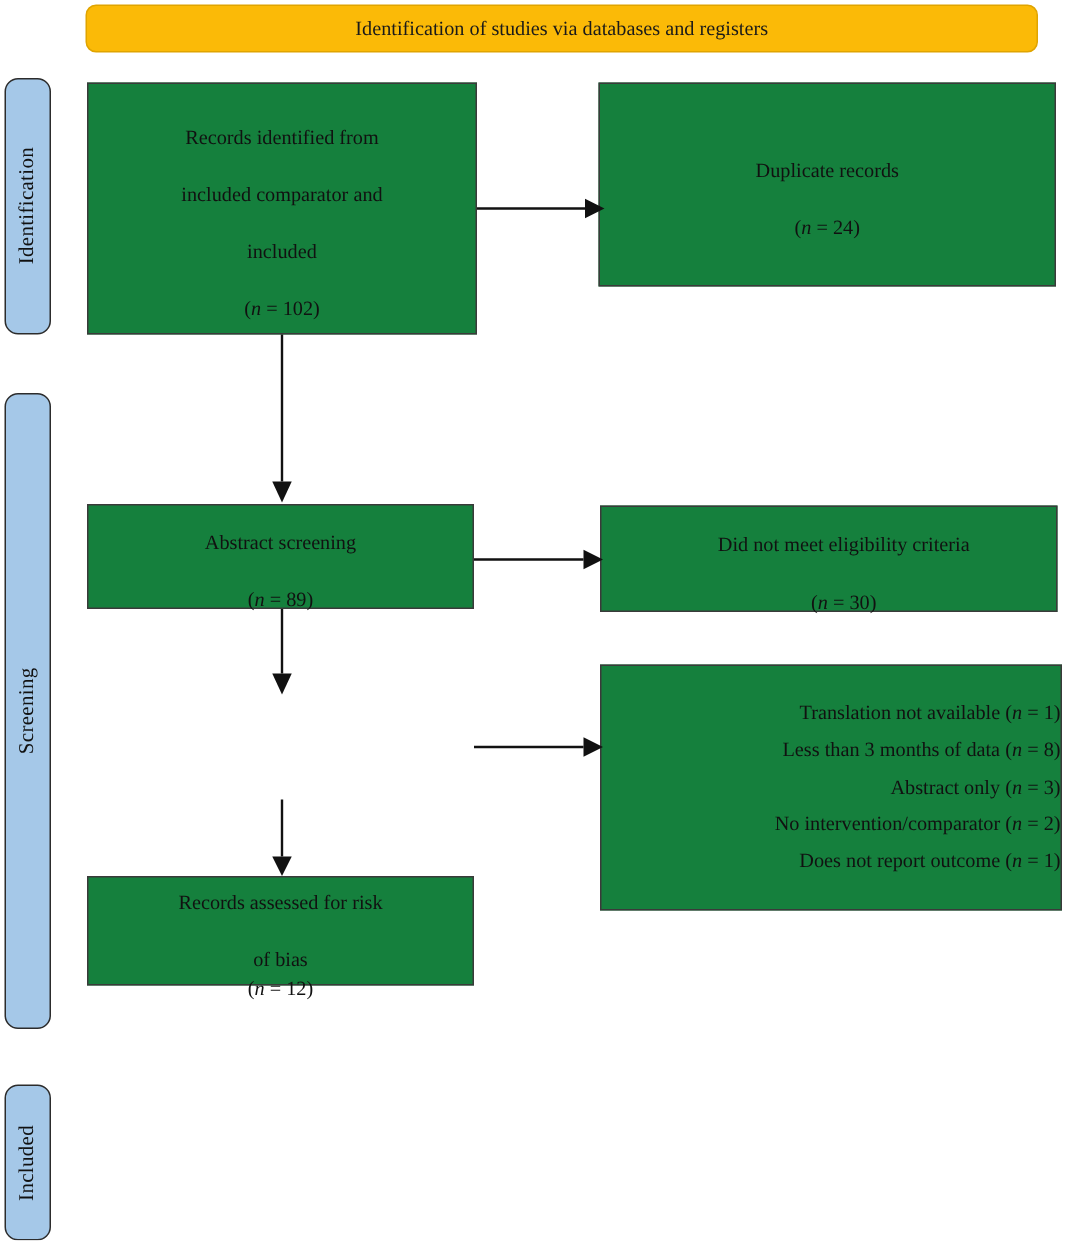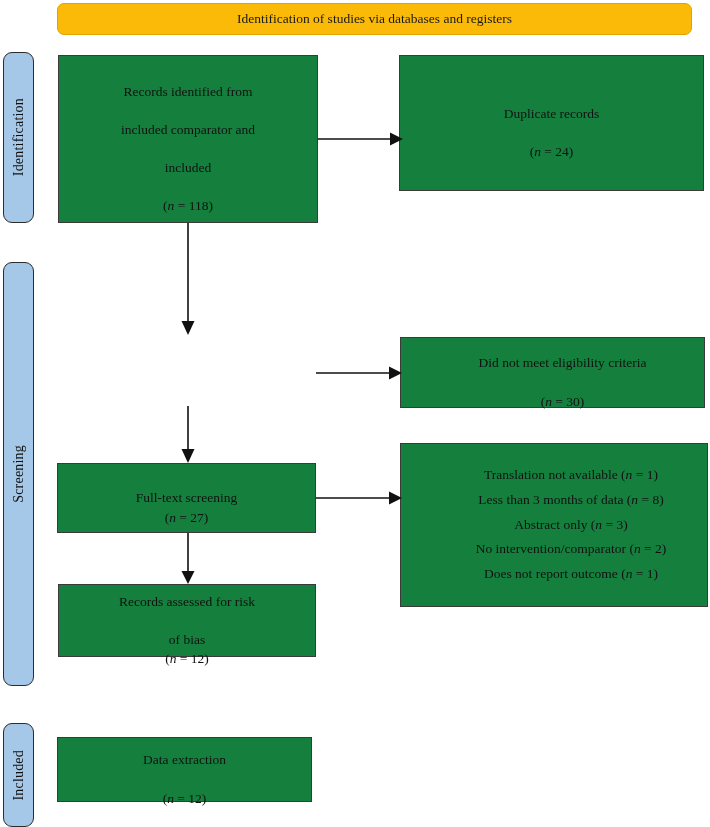--- a/index.html
+++ b/index.html
@@ -80,21 +80,21 @@
   }
   .box-text {
     font-size: 13.5px;
     line-height: 1.42;
     text-align: center;
     color: #111111;
     padding: 0 10px;
     white-space: pre-line;
   }
   .box-text.left {
-    text-align: center;
+    text-align: right;
     padding: 0 0 0 34px;
     width: 100%;
     box-sizing: border-box;
     line-height: 1.85;
   }
   em.nvar {
     font-style: italic;
   }
 
   #box-records-identified { left: 58px;  top: 55px;  width: 260px; height: 168px; }
@@ -136,64 +136,58 @@
   </div>
   <div class="stage-bar" id="bar-included">
     <span class="stage-bar-label">Included</span>
   </div>
 
   <div class="box" id="box-records-identified">
     <div class="box-text">
       <span>Records identified from</span><br>
       <span>included comparator and</span><br>
       <span>included</span><br>
-      <span>(<em class="nvar">n</em>&nbsp;=&nbsp;<span>118</span>)</span>
+      <span>(<em class="nvar">n</em>&nbsp;=&nbsp;<span>102</span>)</span>
     </div>
   </div>
 
   <div class="box" id="box-duplicates">
     <div class="box-text">
       <span>Duplicate records</span><br>
       <span>(<em class="nvar">n</em>&nbsp;=&nbsp;<span>24</span>)</span>
     </div>
   </div>
 
+  <div class="box" id="box-abstract-screening">
+    <div class="box-text">
+      <span>Abstract screening</span><br>
+      <span>(<em class="nvar">n</em>&nbsp;=&nbsp;<span>89</span>)</span>
+    </div>
+  </div>
 
   <div class="box" id="box-not-eligible">
     <div class="box-text">
       <span>Did not meet eligibility criteria</span><br>
       <span>(<em class="nvar">n</em>&nbsp;=&nbsp;<span>30</span>)</span>
     </div>
   </div>
 
-  <div class="box" id="box-fulltext-screening">
-    <div class="box-text">
-      <span>Full-text screening</span>
-      <span>(<em class="nvar">n</em>&nbsp;=&nbsp;<span>27</span>)</span>
-    </div>
-  </div>
 
   <div class="box" id="box-exclusion-reasons">
     <div class="box-text left" id="exclusion-list"><div><span>Translation not available </span>(<em class="nvar">n</em>&nbsp;=&nbsp;<span>1</span>)</div><div><span>Less than 3 months of data </span>(<em class="nvar">n</em>&nbsp;=&nbsp;<span>8</span>)</div><div><span>Abstract only </span>(<em class="nvar">n</em>&nbsp;=&nbsp;<span>3</span>)</div><div><span>No intervention/comparator </span>(<em class="nvar">n</em>&nbsp;=&nbsp;<span>2</span>)</div><div><span>Does not report outcome </span>(<em class="nvar">n</em>&nbsp;=&nbsp;<span>1</span>)</div></div>
   </div>
 
   <div class="box" id="box-risk-of-bias">
     <div class="box-text">
       <span>Records assessed for risk</span><br>
       <span>of bias</span>
       <span>(<em class="nvar">n</em>&nbsp;=&nbsp;<span>12</span>)</span>
     </div>
   </div>
 
-  <div class="box" id="box-data-extraction">
-    <div class="box-text">
-      <span>Data extraction</span><br>
-      <span>(<em class="nvar">n</em>&nbsp;=&nbsp;<span>12</span>)</span>
-    </div>
-  </div>
 
   <svg class="connector" style="left:318px; top:128px;" width="85" height="22">
     <line x1="0" y1="11" x2="72" y2="11"></line>
     <polygon points="72,4.5 85,11 72,17.5"></polygon>
   </svg>
 
   <svg class="connector" style="left:178px; top:223px;" width="20" height="114">
     <line x1="10" y1="0" x2="10" y2="98"></line>
     <polygon points="3.5,98 16.5,98 10,112"></polygon>
   </svg>

